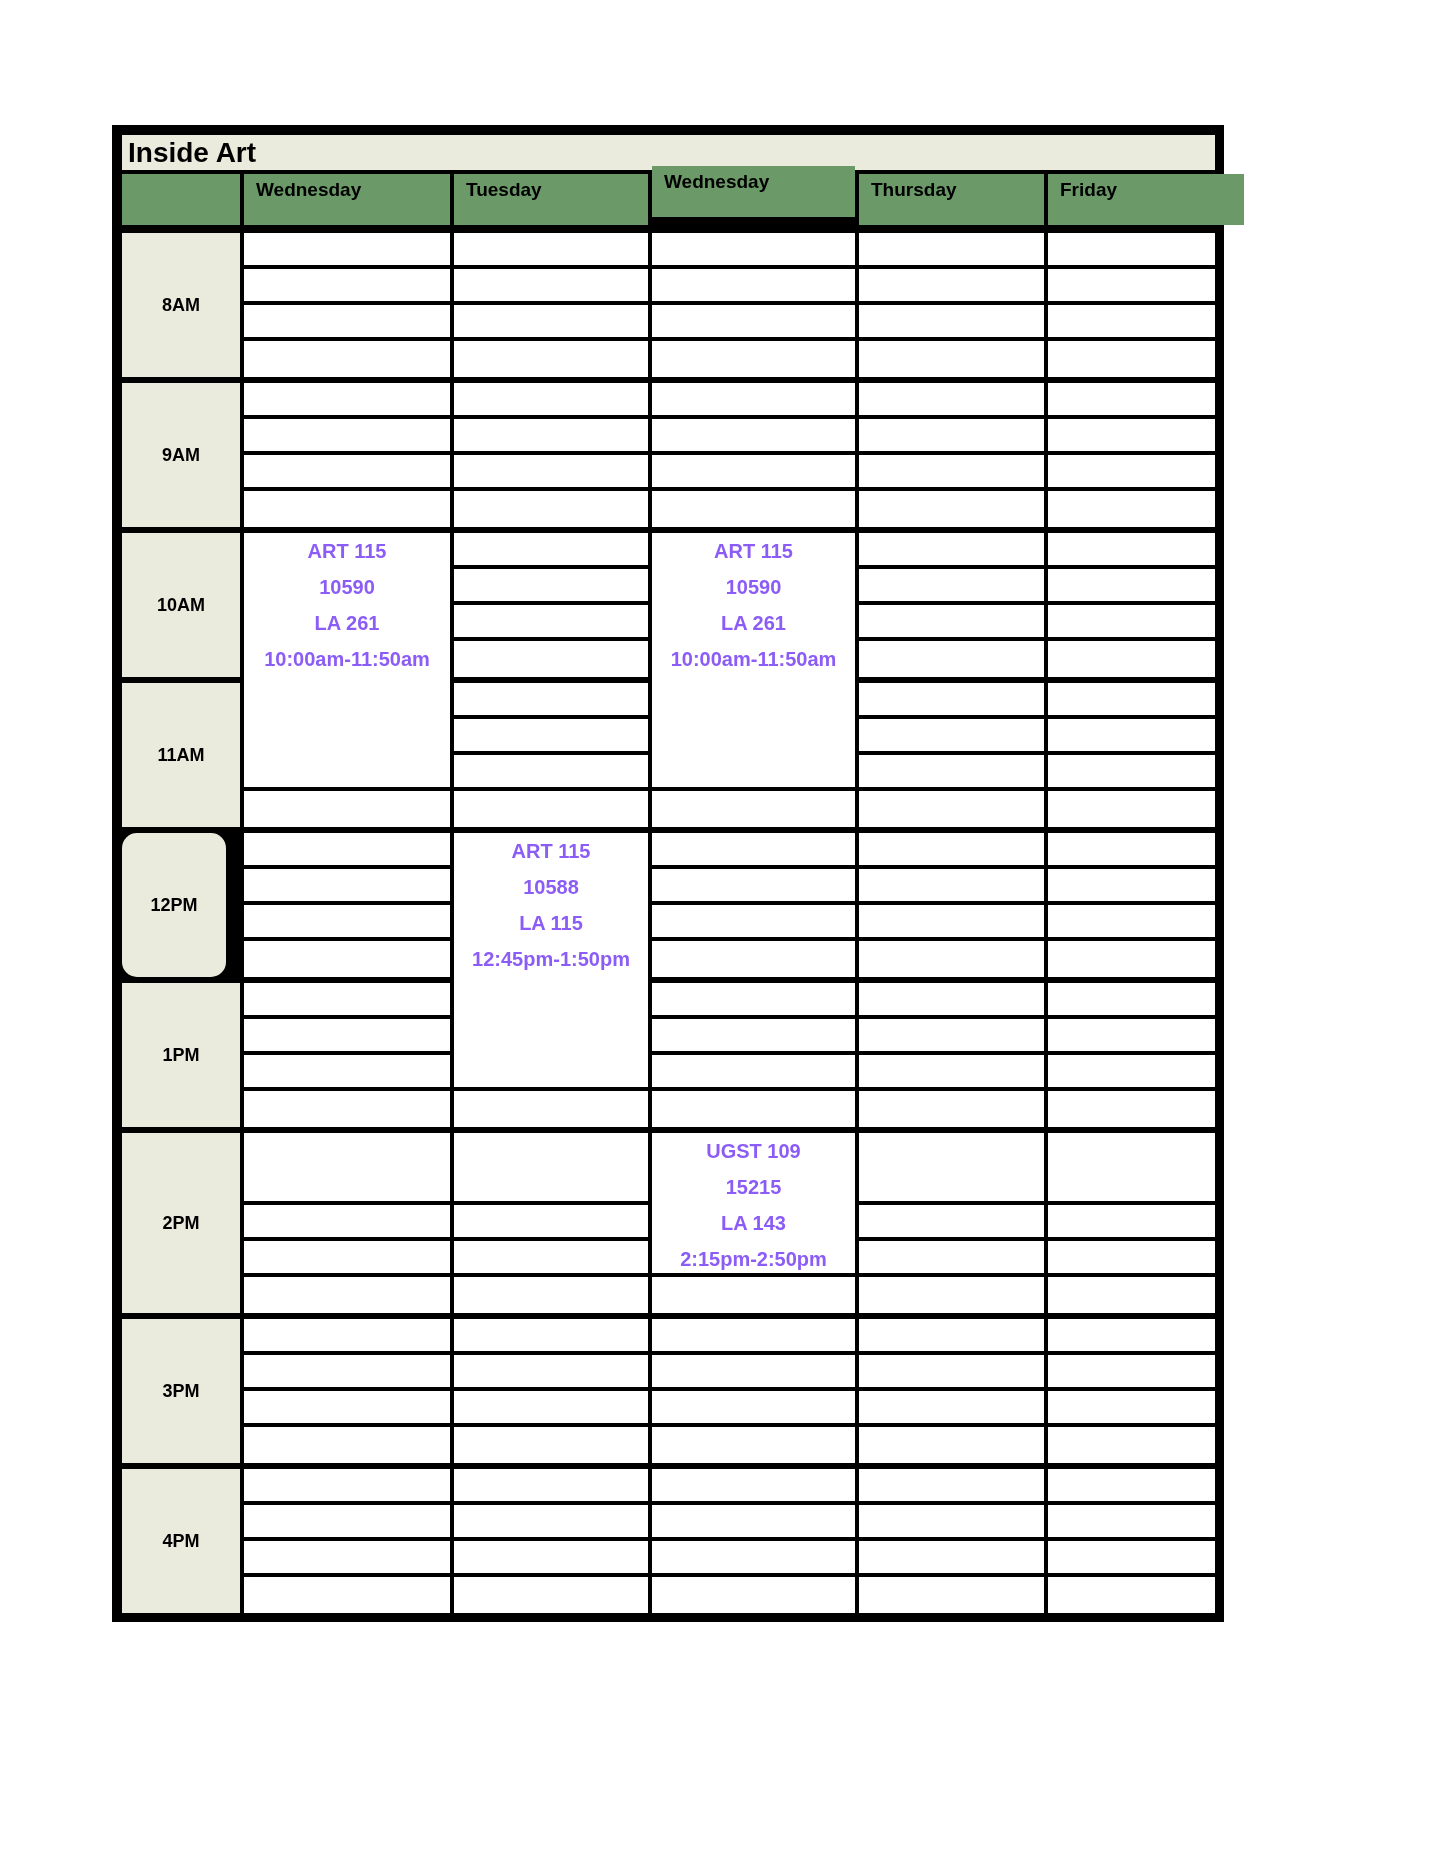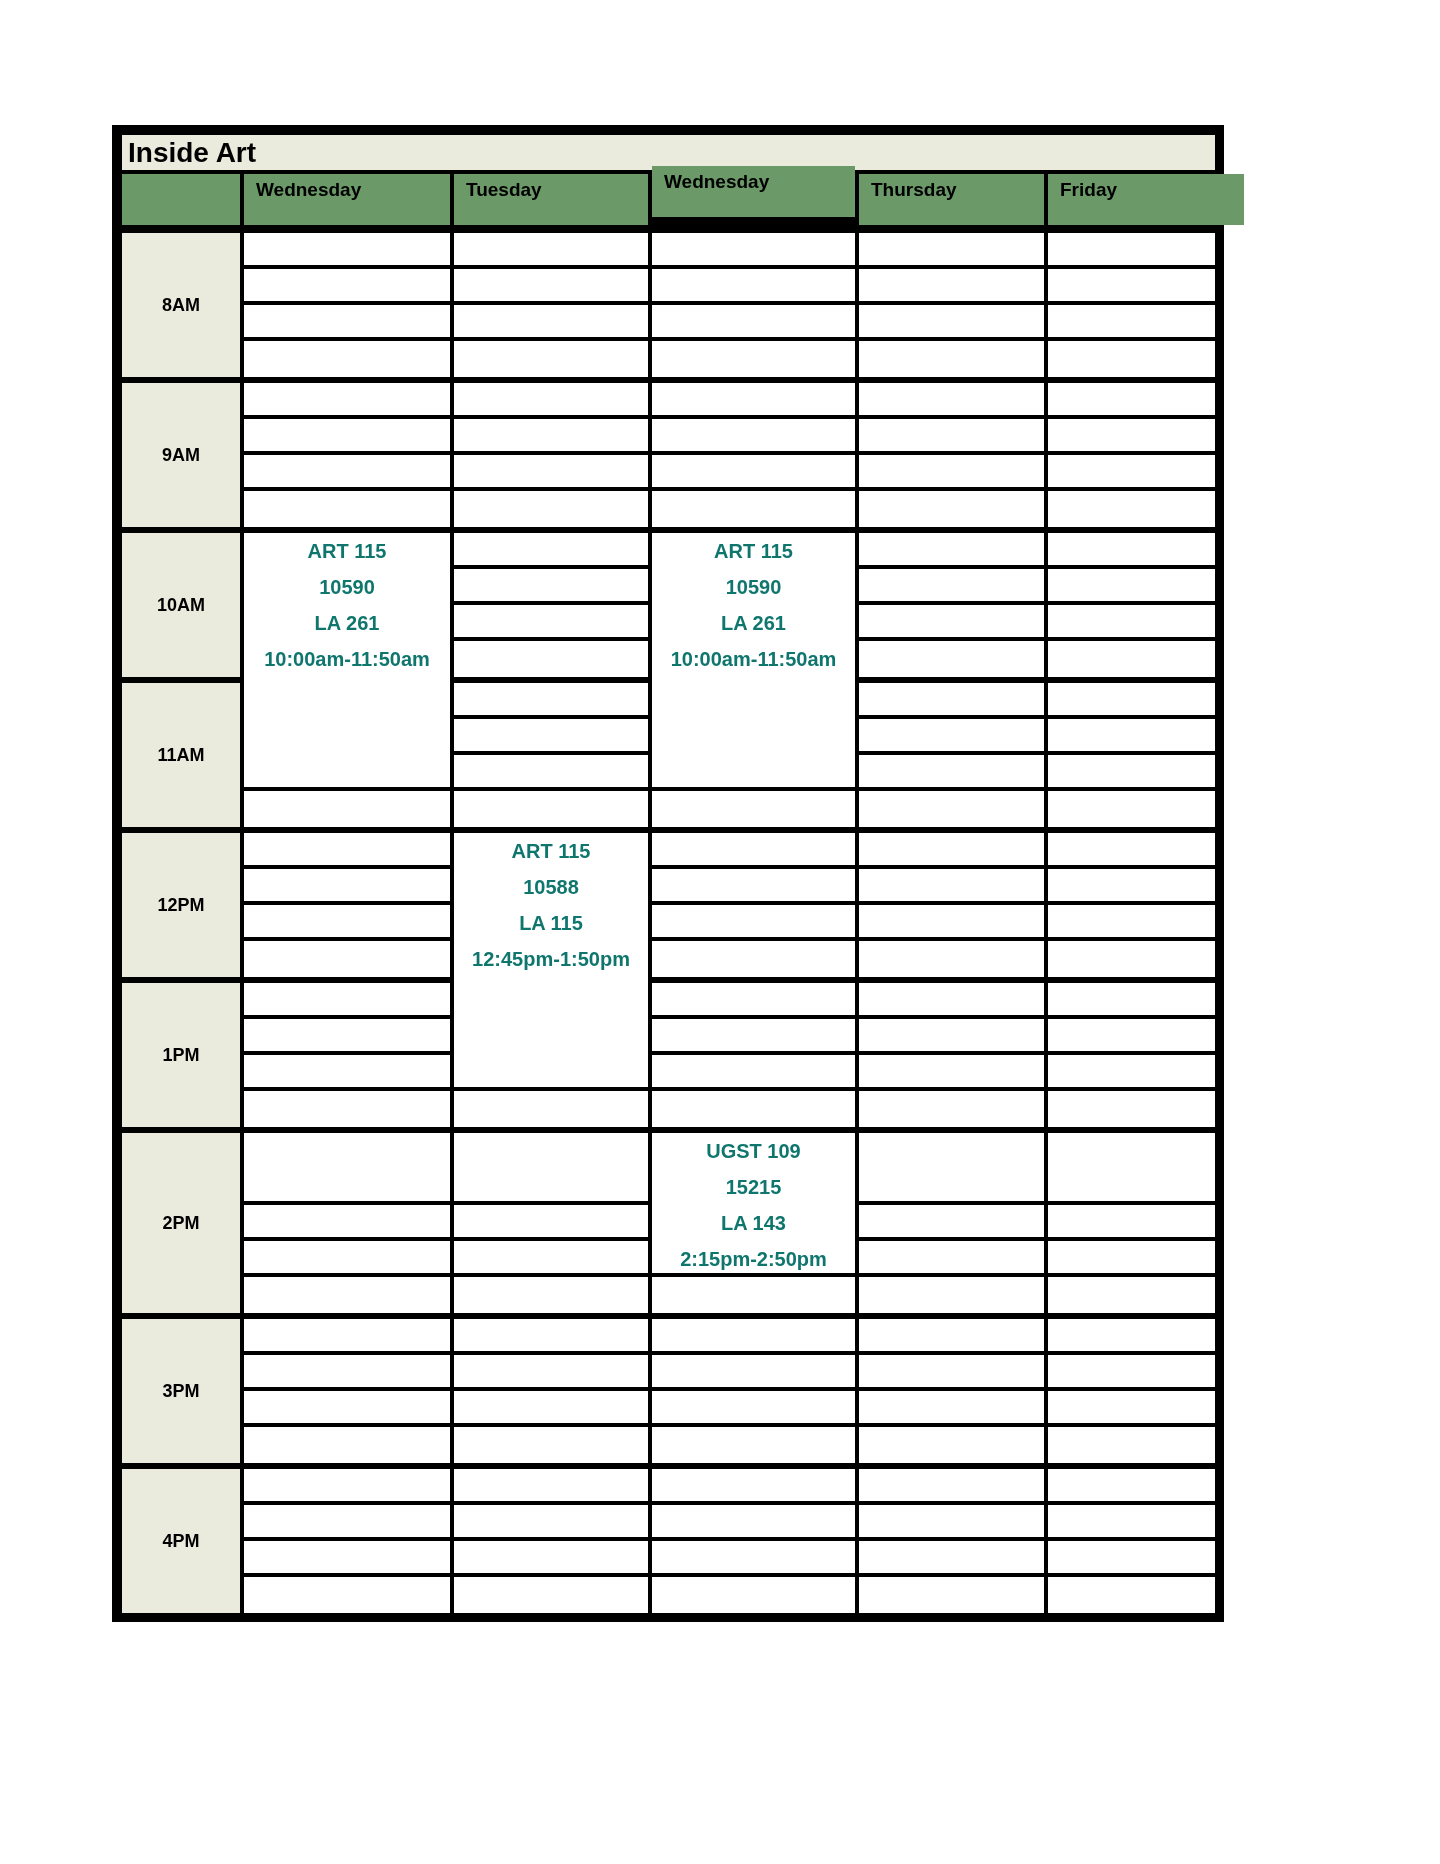--- a/index.html
+++ b/index.html
@@ -50,41 +50,41 @@
     background:var(--label-cream);
     display:flex;align-items:center;justify-content:center;
     font-size:18px;font-weight:bold;color:#000;
   }
   .course-block{
     background:var(--cell-white);
   }
   .course-line{
     width:100%;height:36px;line-height:36px;
     text-align:center;
-    font-size:20px;font-weight:bold;color:#0f766e;
+    font-size:20px;font-weight:bold;color:#8b5cf6;
     white-space:nowrap;
   }
 </style>
 </head>
 <body>
 
 <div class="page">
   <div class="schedule-table" id="schedule-table">
     <div class="title-bar">Inside Art</div>
   <div class="cell corner-cell" style="left: 10px; top: 49px; width: 118px; height: 51px;"></div>
       <div class="cell day-header" style="left: 132px; top: 49px; width: 206px; height: 51px;">Wednesday</div>
       <div class="cell day-header" style="left: 342px; top: 49px; width: 194px; height: 51px;">Tuesday</div>
       <div class="cell day-header" style="left: 540px; top: 41px; width: 203px; height: 51px;">Wednesday</div>
       <div class="cell day-header" style="left: 747px; top: 49px; width: 185px; height: 51px;">Thursday</div>
       <div class="cell day-header" style="left: 936px; top: 49px; width: 196px; height: 51px;">Friday</div>
       <div class="cell time-cell" style="left: 10px; top: 108px; width: 118px; height: 144px;">8AM</div>
       <div class="cell time-cell" style="left: 10px; top: 258px; width: 118px; height: 144px;">9AM</div>
       <div class="cell time-cell" style="left: 10px; top: 408px; width: 118px; height: 144px;">10AM</div>
       <div class="cell time-cell" style="left: 10px; top: 558px; width: 118px; height: 144px;">11AM</div>
-      <div class="cell time-cell" style="left: 10px; top: 708px; width: 118px; height: 144px;">12PM</div>
+      <div class="cell time-cell" style="left: 10px; top: 708px; width: 104px; height: 144px; border-radius: 15px;">12PM</div>
       <div class="cell time-cell" style="left: 10px; top: 858px; width: 118px; height: 144px;">1PM</div>
       <div class="cell time-cell" style="left: 10px; top: 1008px; width: 118px; height: 180px;">2PM</div>
       <div class="cell time-cell" style="left: 10px; top: 1194px; width: 118px; height: 144px;">3PM</div>
       <div class="cell time-cell" style="left: 10px; top: 1344px; width: 118px; height: 144px;">4PM</div>
       <div class="cell " style="left: 132px; top: 108px; width: 206px; height: 32px;"></div>
       <div class="cell " style="left: 132px; top: 144px; width: 206px; height: 32px;"></div>
       <div class="cell " style="left: 132px; top: 180px; width: 206px; height: 32px;"></div>
       <div class="cell " style="left: 132px; top: 216px; width: 206px; height: 36px;"></div>
       <div class="cell " style="left: 132px; top: 258px; width: 206px; height: 32px;"></div>
       <div class="cell " style="left: 132px; top: 294px; width: 206px; height: 32px;"></div>

